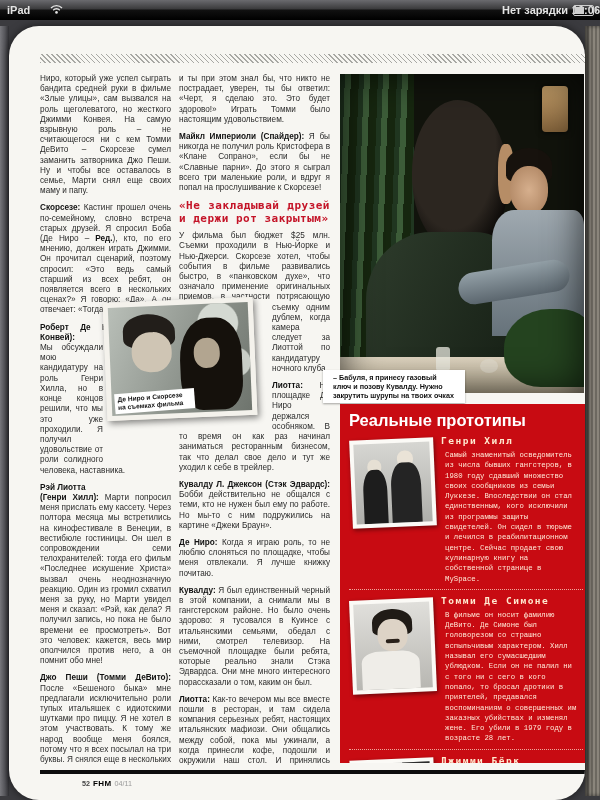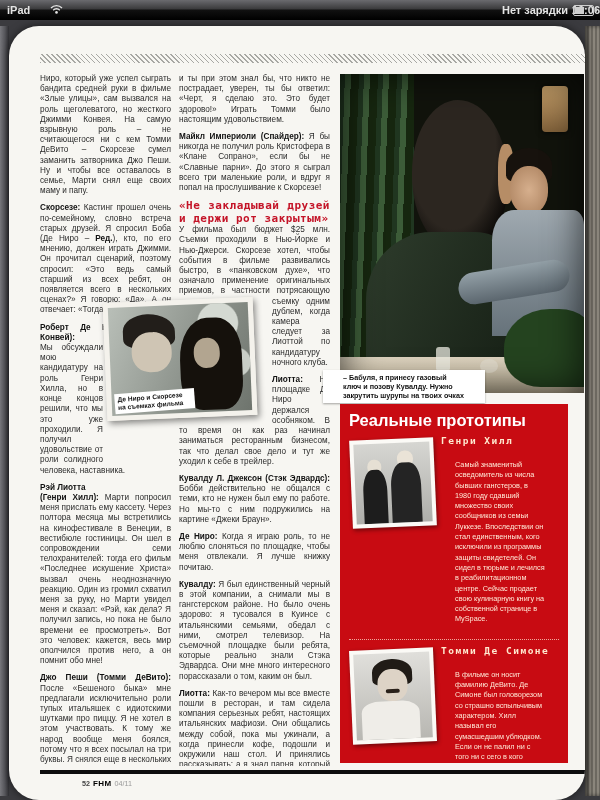--- a/index.html
+++ b/index.html
@@ -35,21 +35,21 @@
     font-size:8.2px;line-height:10.2px;text-align:justify;}
   .col1{left:31px;width:131px;}
   .col2{left:170px;width:151px;}
   .col p{margin:0 0 7px;}
   .col b{color:#111;}
   .blk{display:block;}
   .sp{display:block;}
   .sp-r{float:right;width:68px;height:122px;}
   .sp-l{float:left;width:93px;height:126px;}
   .red-head{font-family:"DejaVu Sans Mono",monospace;font-weight:bold;color:#c41428;
-    font-size:11px;line-height:12.5px;letter-spacing:.5px;margin:3px 0 0;}
+    font-size:11px;line-height:12.5px;letter-spacing:.5px;margin:3px 0 6px;}
 
   
   .photo-main{position:absolute;left:331px;top:48px;width:244px;height:319px;background:#11130c;overflow:hidden;}
   .ph{position:absolute;}
   .curtain{left:0;top:0;width:74px;height:100%;
     background:repeating-linear-gradient(92deg,#203620 0 5px,#3c5c38 5px 11px,#16260f 11px 19px);}
   .clockbox{right:16px;top:12px;width:26px;height:46px;border-radius:4px;
     background:linear-gradient(#caa36c,#7e5f39);box-shadow:0 0 6px rgba(0,0,0,.7);}
   .m1-hair{left:72px;top:26px;width:96px;height:152px;border-radius:48% 52% 46% 50%;
     background:radial-gradient(ellipse at 42% 32%,#2c2620 0 55%,#0c0a08 78%);}
@@ -63,46 +63,46 @@
     background:linear-gradient(#9fa9b0,#66727a);}
   .m2-arm{left:118px;top:192px;width:112px;height:32px;border-radius:16px;transform:rotate(-9deg);
     background:linear-gradient(#93a0a7,#5b666e);}
   .tbl{left:0;bottom:0;width:100%;height:36px;background:linear-gradient(#ddd3bf,#b1a68d);}
   .glass{bottom:22px;left:96px;width:14px;height:24px;background:rgba(235,235,225,.75);border-radius:3px;}
   .glass2{bottom:20px;left:140px;width:18px;height:14px;background:rgba(225,220,205,.7);border-radius:50%;}
   .fig-br{right:-12px;bottom:6px;width:92px;height:78px;border-radius:50% 40% 0 40%;background:#24431f;}
   .vign{left:0;top:0;width:100%;height:100%;box-shadow:inset 0 0 38px rgba(0,0,0,.75);}
 
   .caption-box{position:absolute;left:314px;top:344px;width:122px;background:#ffffff;
-    padding:3px 20px;font-size:7.2px;line-height:9px;font-weight:bold;color:#111;
+    padding:3px 10px;font-size:7.2px;line-height:9px;font-weight:bold;color:#111;
     box-shadow:0 1px 2px rgba(0,0,0,.35);}
 
   
   .polaroid{position:absolute;left:96px;top:274px;width:150px;height:118px;background:#f4f2ec;
     border:5px solid #f4f2ec;box-sizing:border-box;transform:rotate(-2.4deg);
     box-shadow:2px 3px 6px rgba(0,0,0,.45);z-index:6;}
   .pol-img{position:relative;width:100%;height:100%;overflow:hidden;
     background:radial-gradient(circle at 78% 18%,#d4d9d2 0 14%,transparent 15%),
                radial-gradient(circle at 90% 55%,#c9cec7 0 10%,transparent 11%),
                linear-gradient(115deg,#b9bfb8,#8e948d 55%,#6e746d);}
   .pm1-hair{position:absolute;left:14px;top:8px;width:52px;height:34px;border-radius:50% 55% 30% 30%;background:#221e1a;}
   .pm1-face{position:absolute;left:22px;top:26px;width:40px;height:40px;border-radius:46%;background:#cfc5b4;}
   .pm2{position:absolute;right:8px;top:14px;width:62px;height:92px;border-radius:45% 40% 30% 35%;background:#15110c;}
   .pm2-face{position:absolute;right:30px;top:34px;width:26px;height:30px;border-radius:46%;background:#b2a590;}
   .pol-cap{position:absolute;left:3px;bottom:3px;background:#fff;padding:2px 3px;
     font-size:6.6px;line-height:7.8px;font-weight:bold;color:#111;transform:rotate(-2deg);width:74px;}
 
   
-  .redbox{position:absolute;left:331px;top:378px;width:228px;height:359px;background:#c80b12;
+  .redbox{position:absolute;left:331px;top:378px;width:252px;height:359px;background:#c80b12;
     box-sizing:border-box;padding:7px 9px;overflow:hidden;}
   .redbox h3{margin:0 0 6px;font-size:16.5px;line-height:18px;font-weight:bold;color:#ffffff;}
   .entry{position:relative;padding-left:92px;min-height:98px;}
   .entry h4{margin:0 0 2px;font-family:"DejaVu Sans Mono",monospace;font-size:9.5px;
     letter-spacing:1.5px;font-weight:bold;color:#ffe9cf;}
-  .entry p{margin:14px;font-family:Liberation Sans, sans-serif;font-size:7.3px;line-height:10.3px;color:#ffe8d6;}
+  .entry p{margin:4px;font-family:Liberation Mono, monospace;font-size:7.3px;line-height:10.3px;color:#ffe8d6;}
   .sb-photo{position:absolute;left:2px;top:4px;width:76px;background:#fbfaf6;padding:4px;
     box-shadow:1px 2px 4px rgba(0,0,0,.45);transform:rotate(-2.5deg);}
   .sb-img{position:relative;width:100%;overflow:hidden;}
   .e1 .sb-img{height:80px;background:linear-gradient(#d6d6d2,#aeaeaa);}
   .e2 .sb-img{height:86px;background:linear-gradient(#e0dfdb,#b8b7b2);}
   .e3 .sb-img{height:68px;background:linear-gradient(#c9c9c5,#9d9d99;);background:linear-gradient(#c9c9c5,#9d9d99);}
   .fg{position:absolute;}
   .h-man1{left:8px;top:26px;width:24px;height:54px;background:#1d1d1d;border-radius:40% 40% 0 0;}
   .h-face1{left:13px;top:16px;width:14px;height:15px;background:#e6e0d4;border-radius:46%;}
   .h-man2{left:36px;top:20px;width:30px;height:60px;background:#242424;border-radius:38% 38% 0 0;}

